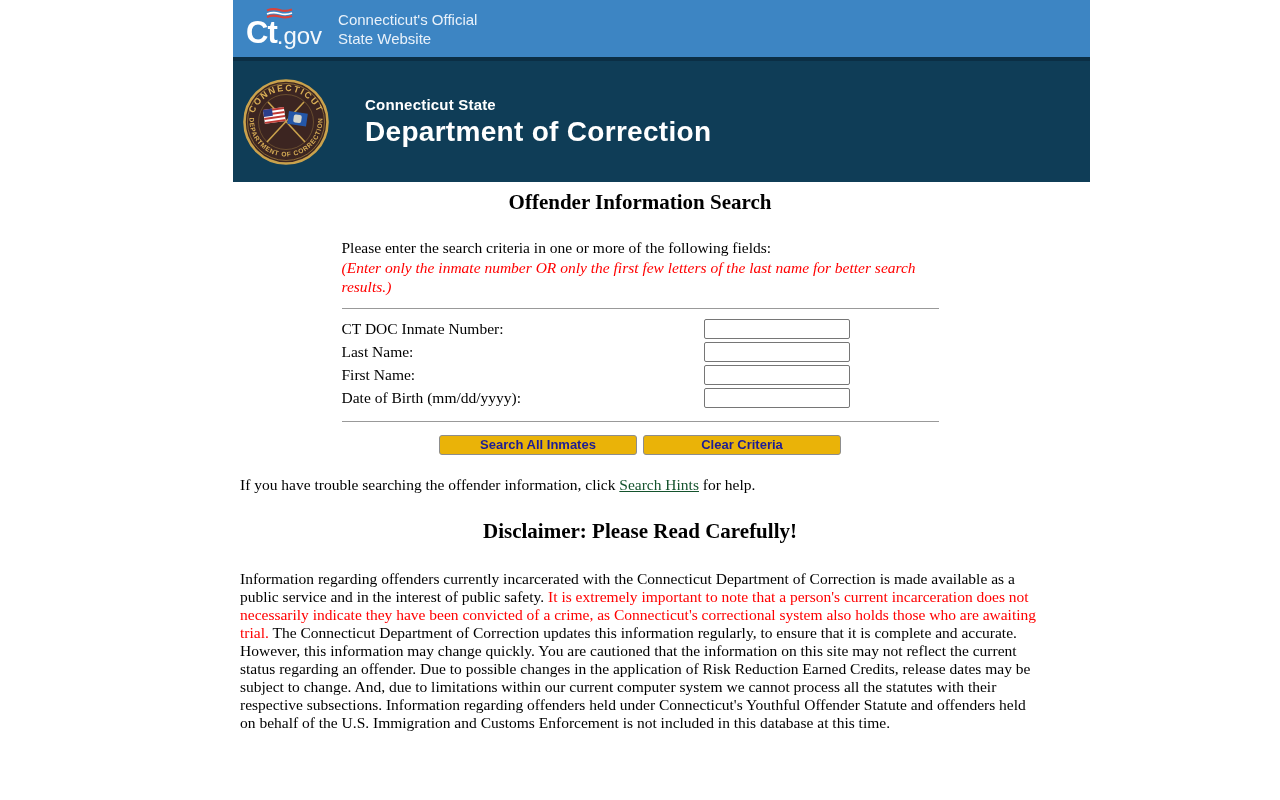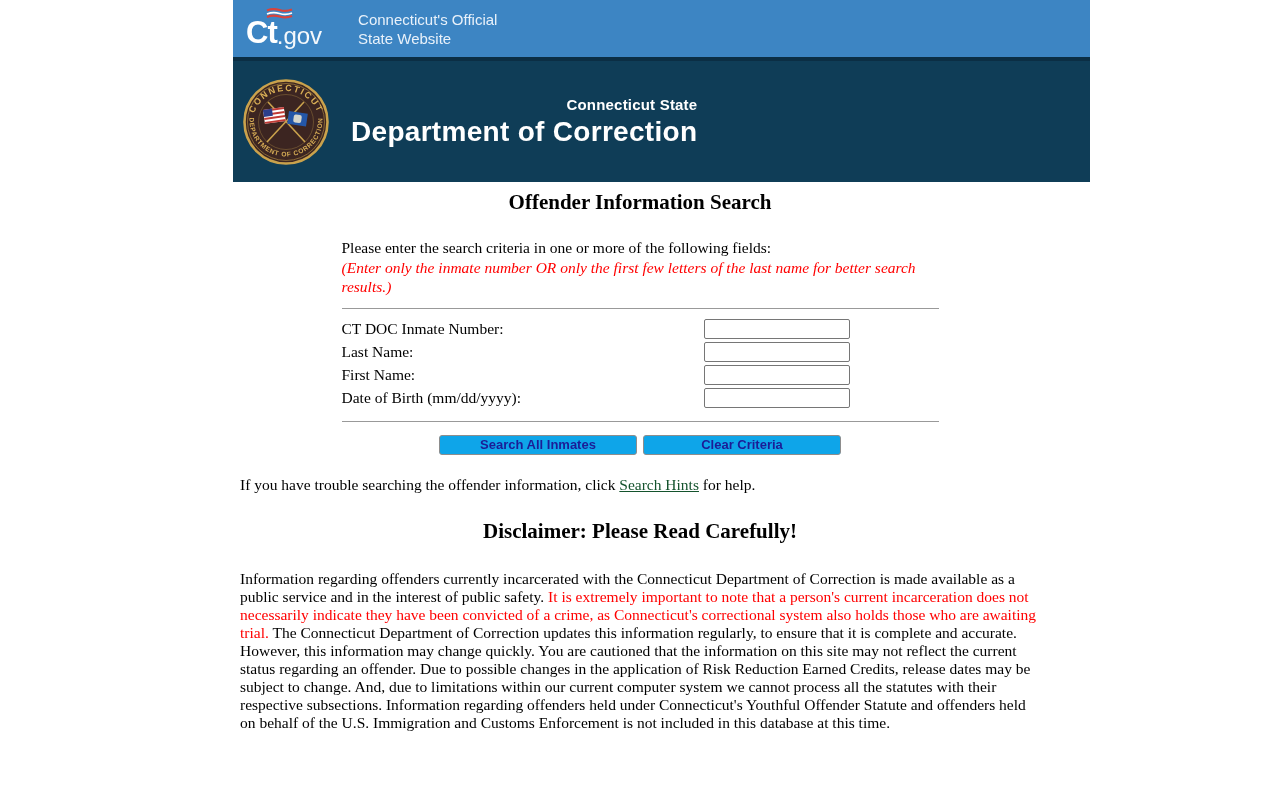--- a/index.html
+++ b/index.html
@@ -21,33 +21,33 @@
     border-bottom: 4px solid #0b2e44;
     display: flex; align-items: center;
     padding-left: 13px;
     font-family: "Liberation Sans", sans-serif;
   }
   .ctgov { position: relative; display: flex; align-items: flex-end; color: #fff; padding-top: 8px; cursor: pointer; }
   .ctgov-main { font-size: 31px; font-weight: bold; letter-spacing: -1px; line-height: 1; }
   .ctgov-suffix { font-size: 24px; font-weight: normal; opacity: .95; line-height: 1.05; letter-spacing: 0; }
   .ctgov-flag { position: absolute; top: -1px; left: 20px; }
   .gov-tagline {
-    margin-left: 36px;
+    margin-left: 16px;
     color: #e8f1fa; font-size: 15px; line-height: 19px; font-weight: normal;
   }
 
   .doc-header {
     height: 121px;
     background: #0f3d57;
     display: flex; align-items: center;
     padding-left: 10px;
     font-family: "Liberation Sans", sans-serif;
   }
   .doc-seal { flex: 0 0 auto; }
-  .doc-title-block { margin-left: 22px; color: #ffffff; text-align: right; }
+  .doc-title-block { margin-left: 36px; color: #ffffff; }
   .doc-eyebrow { font-size: 15px; font-weight: bold; letter-spacing: .2px; margin-bottom: 3px; }
   .doc-name { font-size: 28px; font-weight: bold; letter-spacing: .3px; }
 
   
   .content { width: 800px; margin: 8px auto; }
 
   .page-title {
     font-size: 21px; font-weight: bold; text-align: center;
     margin: 6px 0 0 0;
   }
@@ -64,21 +64,21 @@
   .form-row input {
     width: 146px; height: 20px;
     border: 1px solid #767676; border-radius: 2px;
     font: 13px "Liberation Sans", sans-serif; padding: 0 3px;
     background: #fff;
   }
 
   .buttons-row { margin-top: 13px; display: flex; justify-content: center; gap: 6px; }
   .form-btn {
     width: 198px; height: 20px;
-    background: #0ea5e9;
+    background: #eab308;
     border: 1px solid #8d8d8d; border-radius: 3px;
     font: bold 13px "Liberation Sans", sans-serif;
     color: #1c1c96;
     padding: 0; cursor: pointer;
     line-height: 17px;
   }
 
   .help-line { margin-top: 21px; font-size: 15.5px; }
   .help-link { color: #14532d; text-decoration: underline; cursor: pointer; }
 

